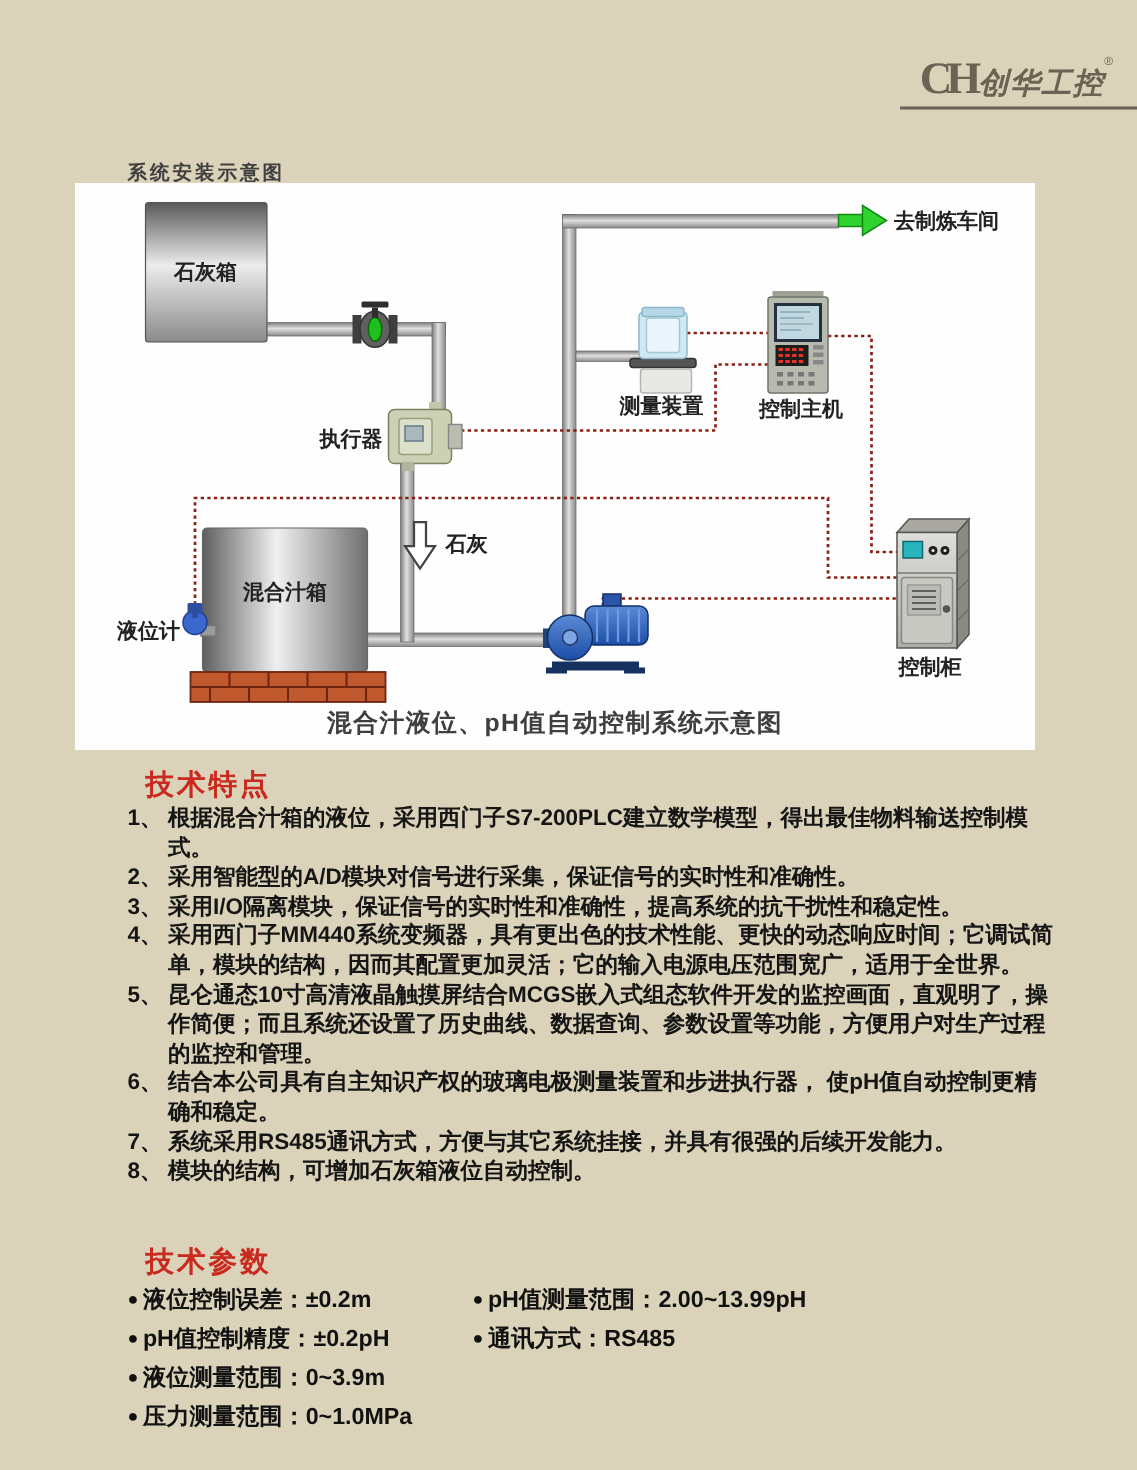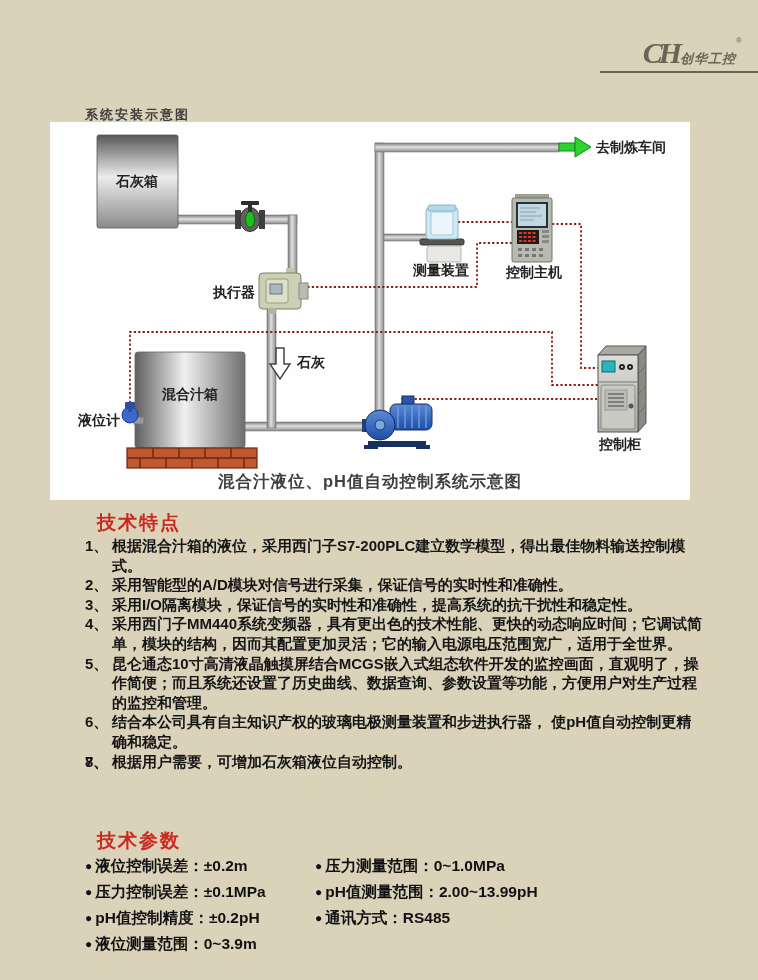--- a/index.html
+++ b/index.html
@@ -11,25 +11,25 @@
     color:#141414;
     overflow:hidden;
   }
   
   .logo {
     position:absolute; top:36px; right:16px;
     color:#6b6353; white-space:nowrap;
   }
   .logo .mark {
     font-family:"Liberation Serif", serif;
-    font-style:italic; font-weight:bold; font-size:30px;
+    font-weight:bold; font-size:30px;
     letter-spacing:-4px; margin-right:2px;
   }
   .logo .name {
-    font-size:13px; font-weight:bold; font-style:italic;
+    font-size:20px; font-weight:bold; font-style:italic;
     letter-spacing:1px;
   }
   .logo .reg { font-size:8px; vertical-align:top; }
   .head-rule {
     position:absolute; top:71px; left:600px; right:0;
     height:2px; background:#6a6355;
   }
   .page-title {
     position:absolute; top:106px; left:85px;
     font-size:13px; font-weight:bold; color:#404040;
@@ -285,26 +285,25 @@
 </div>
 
 <div class="sec-heading features-heading">技术特点</div>
 <div class="features-list">
   <div class="feat-item"><span class="feat-num">1、</span><span>根据混合汁箱的液位，采用西门子S7-200PLC建立数学模型，得出最佳物料输送控制模式。</span></div>
   <div class="feat-item"><span class="feat-num">2、</span><span>采用智能型的A/D模块对信号进行采集，保证信号的实时性和准确性。</span></div>
   <div class="feat-item"><span class="feat-num">3、</span><span>采用I/O隔离模块，保证信号的实时性和准确性，提高系统的抗干扰性和稳定性。</span></div>
   <div class="feat-item"><span class="feat-num">4、</span><span>采用西门子MM440系统变频器，具有更出色的技术性能、更快的动态响应时间；它调试简单，模块的结构，因而其配置更加灵活；它的输入电源电压范围宽广，适用于全世界。</span></div>
   <div class="feat-item"><span class="feat-num">5、</span><span>昆仑通态10寸高清液晶触摸屏结合MCGS嵌入式组态软件开发的监控画面，直观明了，操作简便；而且系统还设置了历史曲线、数据查询、参数设置等功能，方便用户对生产过程的监控和管理。</span></div>
   <div class="feat-item"><span class="feat-num">6、</span><span>结合本公司具有自主知识产权的玻璃电极测量装置和步进执行器， 使pH值自动控制更精确和稳定。</span></div>
-  <div class="feat-item"><span class="feat-num">7、</span></div>
-  <div class="feat-item"><span class="feat-num">8、</span><span>根据用户需要，可增加石灰箱液位自动控制。</span></div>
+  <div class="feat-item"><span class="feat-num">7、</span><span>系统采用RS485通讯方式，方便与其它系统挂接，并具有很强的后续开发能力。</span></div>
+  <div class="feat-item"><span class="feat-num">8、</span><span>模块的结构，可增加石灰箱液位自动控制。</span></div>
 </div>
 
 <div class="sec-heading params-heading">技术参数</div>
 <div class="params-grid">
   <div class="param-row"><span class="param-bullet">●</span><span>液位控制误差：</span><span>±0.2m</span></div>
-  <div class="param-row"><span class="param-bullet">●</span><span>压力控制误差：</span><span>±0.1MPa</span></div>
   <div class="param-row"><span class="param-bullet">●</span><span>pH值控制精度：</span><span>±0.2pH</span></div>
   <div class="param-row"><span class="param-bullet">●</span><span>液位测量范围：</span><span>0~3.9m</span></div>
   <div class="param-row"><span class="param-bullet">●</span><span>压力测量范围：</span><span>0~1.0MPa</span></div>
   <div class="param-row"><span class="param-bullet">●</span><span>pH值测量范围：</span><span>2.00~13.99pH</span></div>
   <div class="param-row"><span class="param-bullet">●</span><span>通讯方式：</span><span>RS485</span></div>
 </div>
 
 </body></html>

